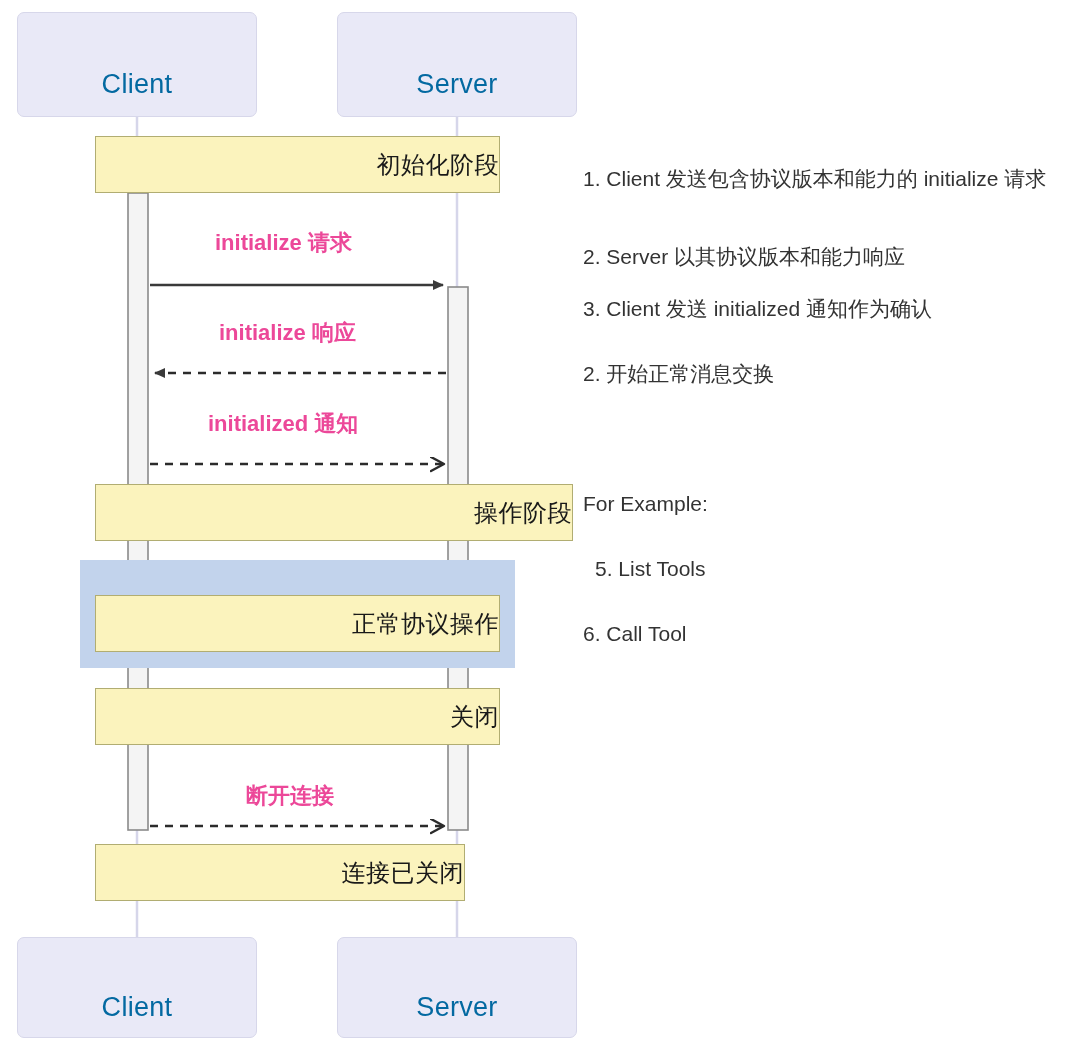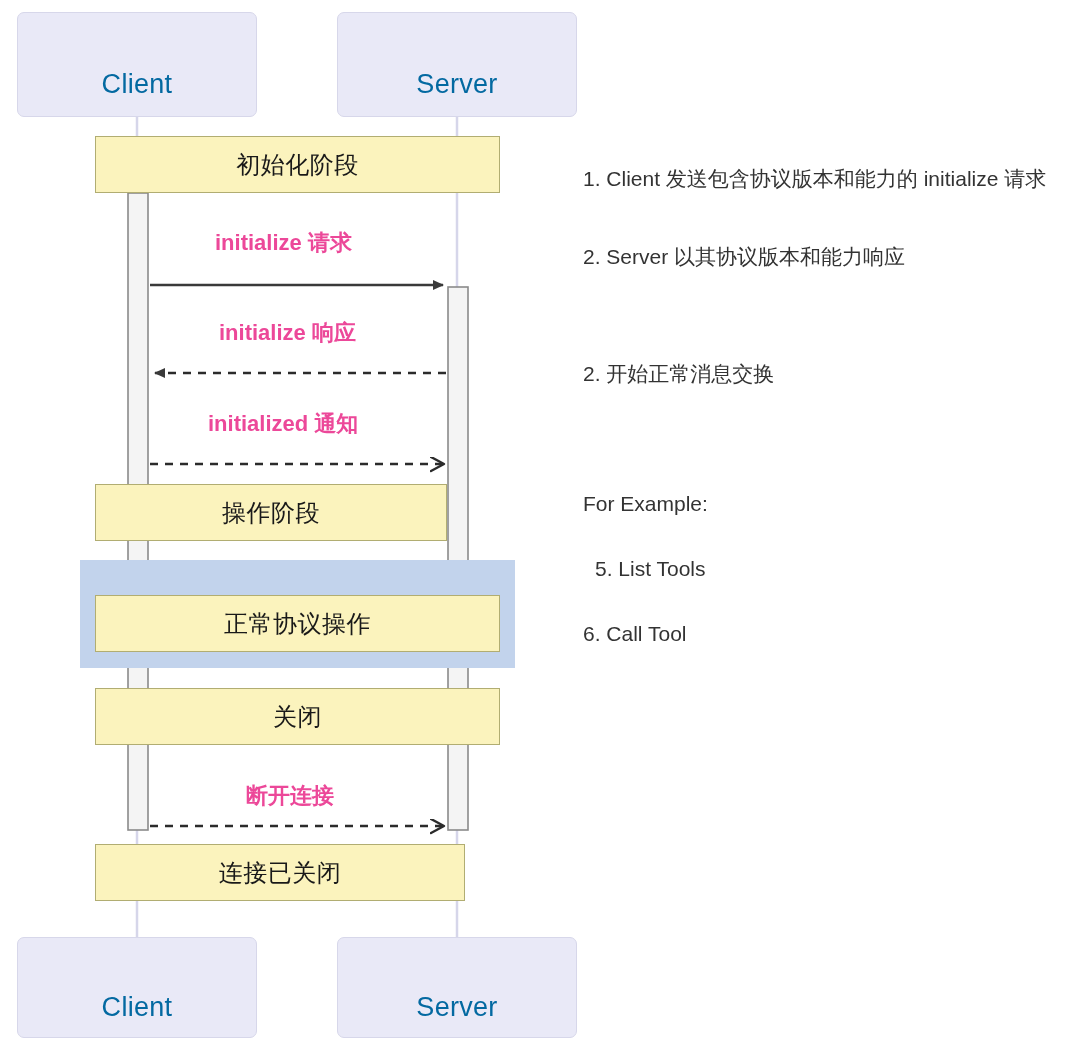--- a/index.html
+++ b/index.html
@@ -45,21 +45,21 @@
     margin-top: 40px;
   }
   
   .phase-band {
     position: absolute;
     background: #fbf3bd;
     border: 1px solid #b1ad72;
     box-sizing: border-box;
     display: flex;
     align-items: center;
-    justify-content: center;
+    justify-content: flex-end;
     z-index: 5;
   }
   .phase-band span {
     font-size: 24px;
     color: #191919;
     letter-spacing: 0.5px;
   }
   
   .highlight-region {
     position: absolute;
@@ -143,21 +143,21 @@
     <span>Client</span>
   </div>
   <div class="participant" style="left:337px; top:12px; width:240px; height:105px;">
     <span>Server</span>
   </div>
 
   <div class="phase-band" style="left:95px; top:136px; width:405px; height:57px;">
     <span>初始化阶段</span>
   </div>
 
-  <div class="phase-band" style="left:95px; top:484px; width:352px; height:57px;">
+  <div class="phase-band" style="left:95px; top:484px; width:478px; height:57px;">
     <span>操作阶段</span>
   </div>
 
   <div class="phase-band" style="left:95px; top:595px; width:405px; height:57px;">
     <span>正常协议操作</span>
   </div>
 
   <div class="phase-band" style="left:95px; top:688px; width:405px; height:57px;">
     <span>关闭</span>
   </div>
@@ -174,19 +174,20 @@
   <div class="participant" style="left:17px; top:937px; width:240px; height:101px;">
     <span>Client</span>
   </div>
   <div class="participant" style="left:337px; top:937px; width:240px; height:101px;">
     <span>Server</span>
   </div>
 
   <div id="notes">
     <div class="note-line" style="left:0px; top:166px;">1. Client 发送包含协议版本和能力的 initialize 请求</div>
     <div class="note-line" style="left:0px; top:244px;">2. Server 以其协议版本和能力响应</div>
+    <div class="note-line" style="left:0px; top:296px;">3. Client 发送 initialized 通知作为确认</div>
     <div class="note-line" style="left:0px; top:361px;">2. 开始正常消息交换</div>
     <div class="note-line" style="left:0px; top:491px;">For Example:</div>
     <div class="note-line" style="left:12px; top:556px;">5. List Tools</div>
     <div class="note-line" style="left:0px; top:621px;text-align:right;">6.  Call Tool</div>
   </div>
 
 </div>
 
 </body></html>

